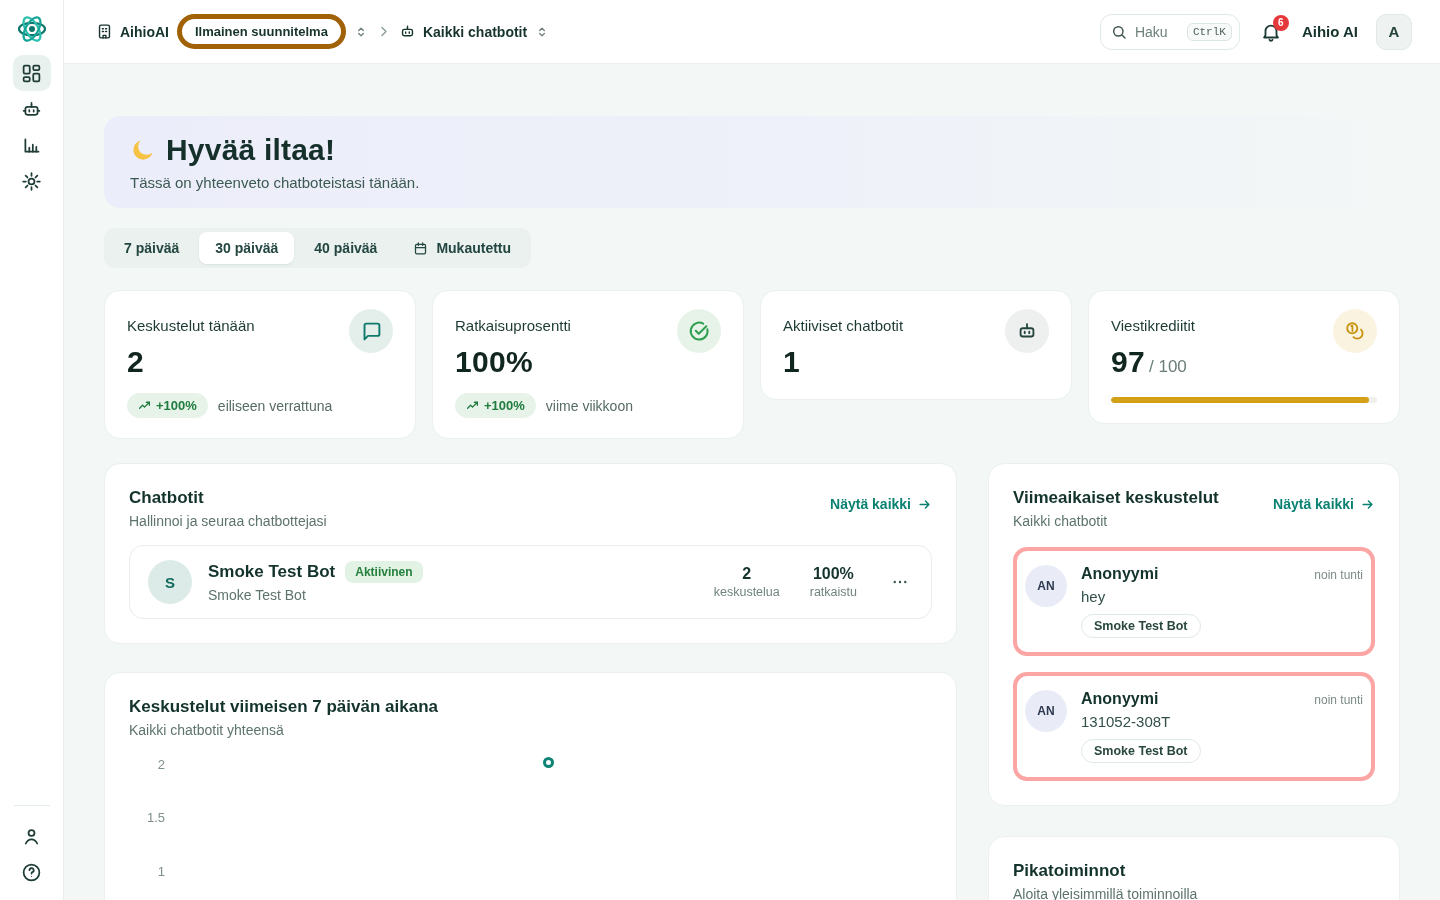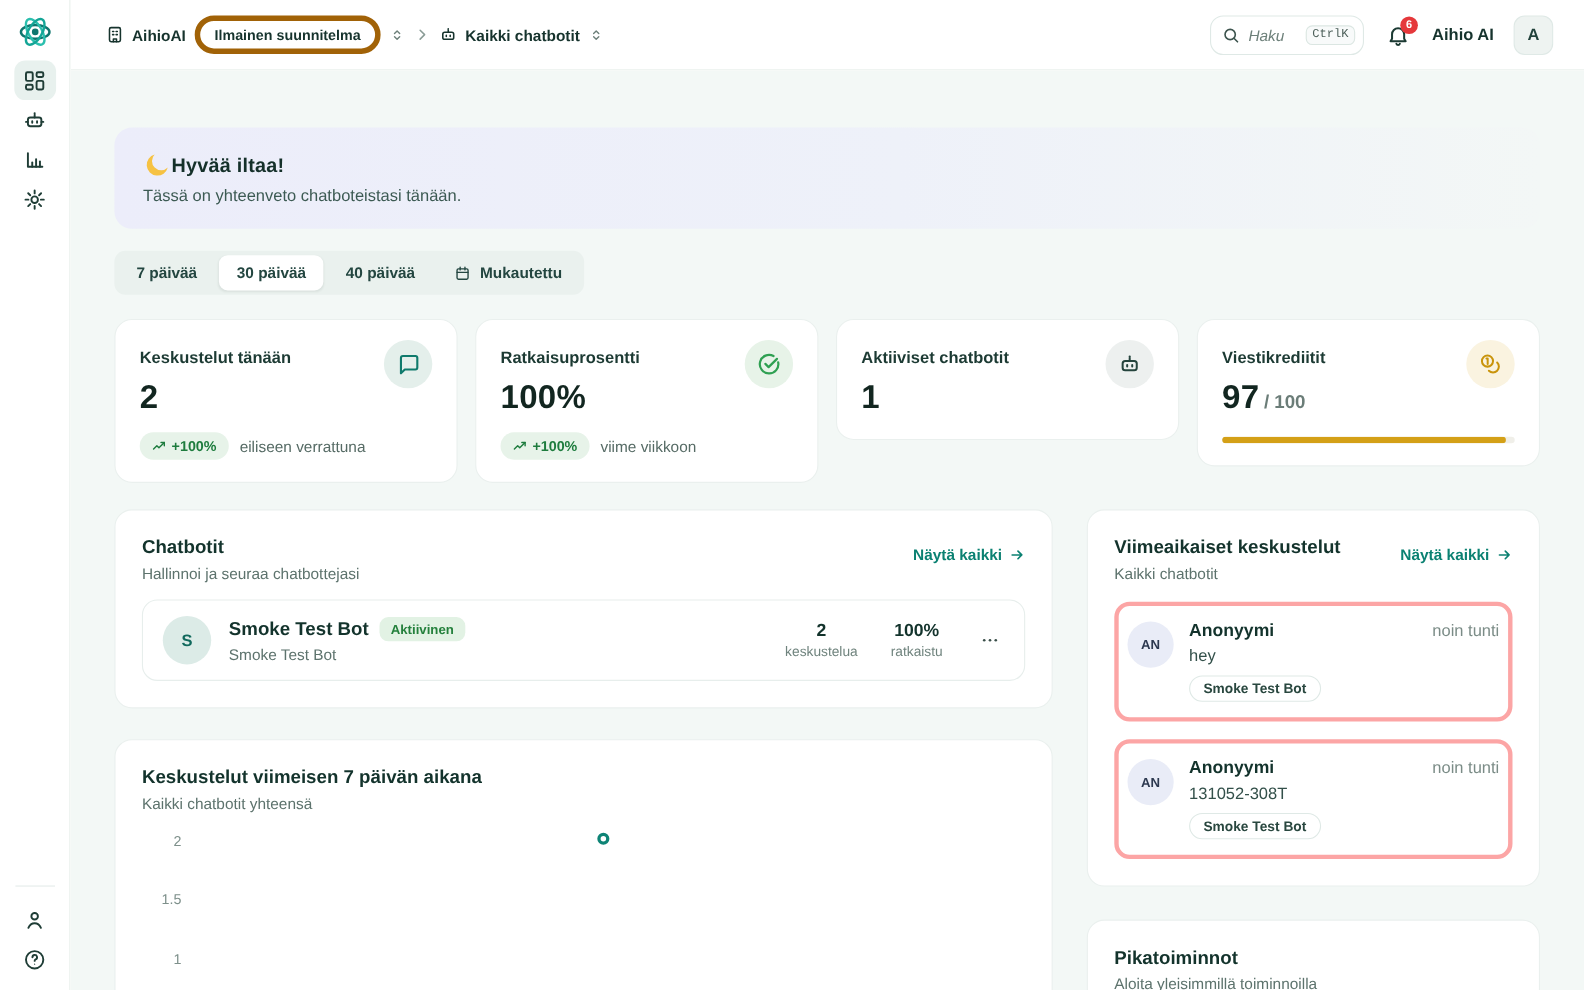--- a/index.html
+++ b/index.html
@@ -43,21 +43,21 @@
   .updown { color:#6d807a; display:flex; cursor:pointer; }
   .crumb-sep { color:#8a9c96; display:flex; }
   .crumb-section { display:flex; align-items:center; gap:7px; font-weight:700; font-size:14px; color:#16332d; cursor:pointer; }
   .header-right { margin-left:auto; display:flex; align-items:center; gap:18px; }
   .searchbox {
     display:flex; align-items:center; gap:8px; border:1px solid #dfe9e6; background:#fff;
     border-radius:12px; padding:8px 10px; width:140px; color:#6d807a;
   }
   .searchbox input {
     border:none; outline:none; width:44px; font-size:14px; color:#4c1d95;
-    font-family:"Liberation Sans", sans-serif; background:transparent;font-style:italic;
+    font-family:"Liberation Sans", sans-serif; background:transparent;
   }
   .searchbox input::placeholder { color:#6d807a; }
   .kbd {
     font-family:"Liberation Mono", monospace; font-size:11px; color:#4c5f59;
     border:1px solid #dbe6e2; background:#f8fafa; border-radius:6px; padding:2px 5px;
   }
   .bell-wrap { position:relative; width:26px; height:26px; display:flex; align-items:center; justify-content:center; cursor:pointer; color:#1c3a33; }
   .bell-badge {
     position:absolute; top:-4px; right:-5px; min-width:16px; height:16px; border-radius:999px;
     background:#e5383b; color:#fff; font-size:10px; font-weight:700;
@@ -70,21 +70,21 @@
   }
 
   
   .main { position:absolute; left:64px; top:64px; width:1376px; padding:52px 40px 0 40px; }
 
   .banner {
     height:92px; border-radius:16px; padding:0 26px;
     background:linear-gradient(90deg,#ecedfa 0%,#eef1f9 55%,#f3f7f6 100%);
     display:flex; align-items:center; justify-content:space-between;
   }
-  .banner h1 { font-size:18px; font-weight:800; color:#15302a; display:flex; align-items:center; letter-spacing:.2px; }
+  .banner h1 { font-size:30px; font-weight:800; color:#15302a; display:flex; align-items:center; gap:10px; letter-spacing:.2px; }
   .banner p { margin-top:7px; font-size:15px; color:#3c5a53; }
   .cta-btn {
     display:flex; align-items:center; gap:9px; background:#0c7c6e; color:#fff; border:none;
     font-family:"Liberation Sans", sans-serif; font-size:15px; font-weight:700;
     padding:13px 22px; border-radius:10px; cursor:pointer;
   }
 
   .filters {
     margin-top:20px; display:inline-flex; align-items:flex-end; gap:4px;
     background:#eaf1ee; border-radius:10px; padding:4px;
@@ -92,36 +92,36 @@
   .filter-item {
     border:none; background:transparent; font-family:"Liberation Sans", sans-serif;
     font-size:14px; font-weight:700; color:#234640; padding:8px 16px; border-radius:8px;
     display:flex; align-items:center; gap:8px; cursor:pointer;
   }
   .filter-item.active { background:#ffffff; box-shadow:0 1px 2px rgba(20,48,42,.08); }
 
   .stats { margin-top:22px; display:grid; grid-template-columns:repeat(4,1fr); gap:16px; align-items:start; }
   .stat-card { background:#fff; border:1px solid #eaf0ee; border-radius:16px; padding:18px 22px 20px 22px; }
   .stat-top { display:flex; align-items:flex-start; justify-content:space-between; }
-  .stat-title { font-size:15px; font-weight:700; color:#1c3a33; padding-top:8px; }
+  .stat-title { font-size:15px; font-weight:400; color:#1c3a33; padding-top:8px; }
   .stat-icon { width:44px; height:44px; border-radius:999px; display:flex; align-items:center; justify-content:center; flex:none; }
   .ic-mint { background:#e4efeb; color:#0f7a6c; }
   .ic-green { background:#e7f3e8; color:#2fa052; }
   .ic-gray { background:#edf0ef; color:#25443d; }
   .ic-cream { background:#faf3e0; color:#c9940c; }
   .stat-value { font-size:30px; font-weight:800; color:#122620; margin-top:-8px; letter-spacing:.3px; }
   .stat-value.no-badge { margin-top:-8px; }
   .badge-row { margin-top:14px; display:flex; align-items:center; gap:10px; }
   .trend-badge {
     display:flex; align-items:center; gap:5px; background:#e7f3e9; color:#1e7c3e;
     font-size:13px; font-weight:700; border-radius:999px; padding:5px 11px;
   }
   .stat-note { font-size:14px; color:#566b65; }
   .credit-row { display:flex; align-items:baseline; gap:4px; margin-top:-8px; }
-  .credit-max { font-size:17px; font-weight:700; color:#6b7d78; }
+  .credit-max { font-size:17px; font-weight:400; color:#6b7d78; }
   .progress-track { margin-top:18px; height:6px; border-radius:999px; background:#f0efe9; overflow:hidden; }
   .progress-fill { height:100%; border-radius:999px; background:#d4a017; }
 
   .columns { margin-top:24px; display:grid; grid-template-columns:853px 412px; gap:31px; align-items:start; }
 
   .panel { background:#fff; border:1px solid #eaf0ee; border-radius:16px; padding:24px; }
   .panel-head { display:flex; align-items:flex-start; justify-content:space-between; }
   .panel-title { font-size:17px; font-weight:800; color:#13332c; }
   .panel-sub { margin-top:5px; font-size:14px; color:#5d736d; }
   .view-all { display:flex; align-items:center; gap:6px; font-size:14px; font-weight:700; color:#0b8172; text-decoration:none; margin-top:8px; cursor:pointer; }
@@ -155,21 +155,21 @@
 
   .conv-item { margin-top:16px; border:4px solid #fca5a5; border-radius:14px; padding:14px 8px; display:flex; gap:14px; cursor:pointer; }
   .conv-item.first { margin-top:18px; }
   .conv-avatar {
     width:42px; height:42px; border-radius:999px; background:#e9ecf7; color:#2d3950;
     font-size:12px; font-weight:700; display:flex; align-items:center; justify-content:center; flex:none;
   }
   .conv-body { flex:1; min-width:0; }
   .conv-top { display:flex; align-items:baseline; justify-content:space-between; }
   .conv-name { font-size:16px; font-weight:700; color:#13332c; }
-  .conv-time { font-size:15px; color:#7b8c87; }
+  .conv-time { font-size:12px; color:#7b8c87; }
   .conv-msg { margin-top:5px; font-size:15px; color:#33504a; }
   .conv-tag {
     display:inline-block; margin-top:9px; border:1px solid #dfe9e6; border-radius:999px;
     padding:4px 12px; font-size:12.5px; font-weight:700; color:#29473f;
   }
 
   .qa-panel { margin-top:30px; height:210px; }
 
   svg { display:block; }
 </style>

